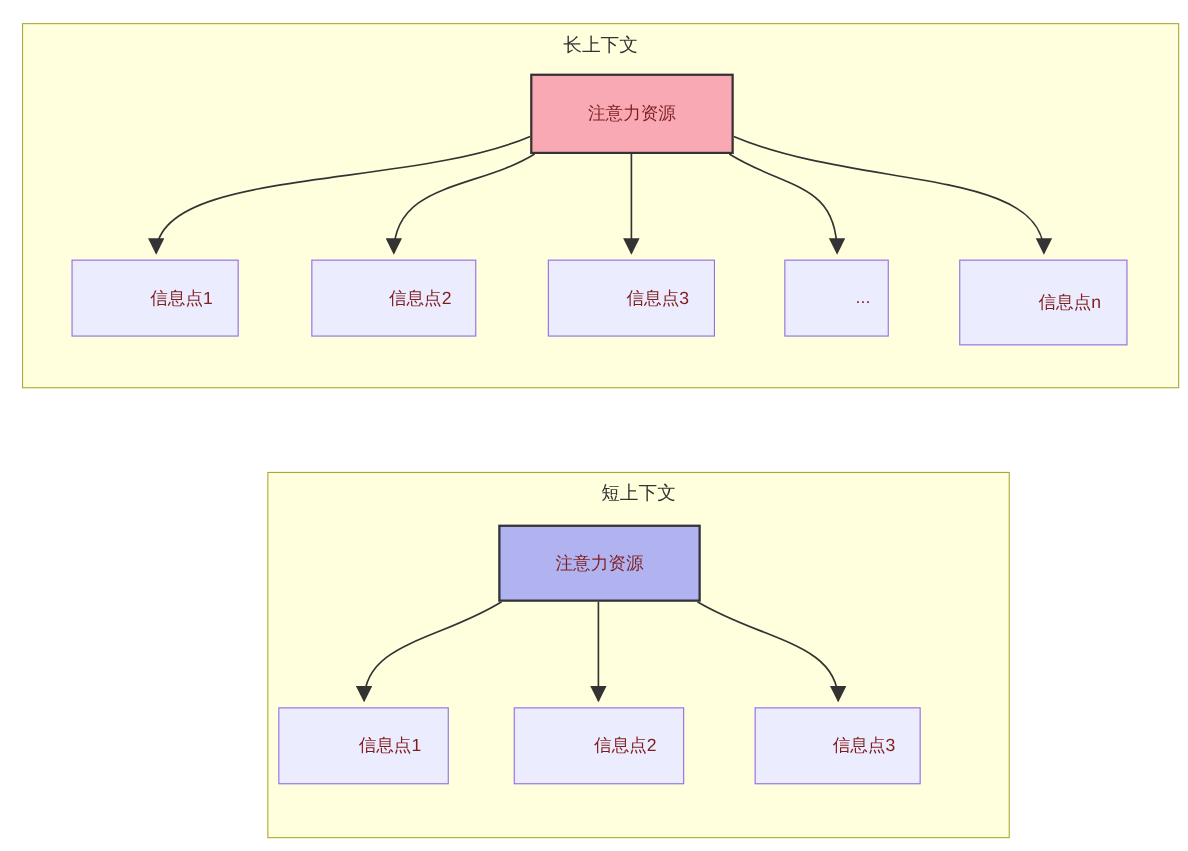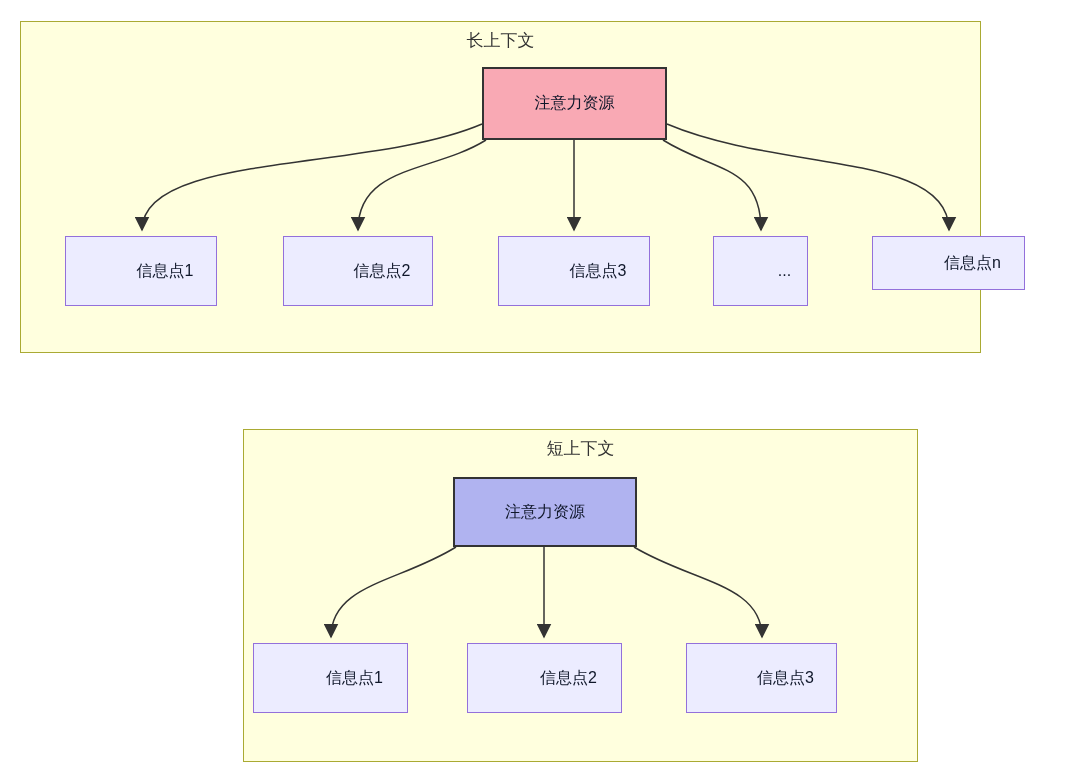--- a/index.html
+++ b/index.html
@@ -32,21 +32,21 @@
     font-weight: 400;
     color: #333333;
   }
   .node {
     position: absolute;
     box-sizing: border-box;
     display: flex;
     align-items: center;
     justify-content: center;
     font-size: 16px;
-    color: #0f172a;
+    color: #7f1d1d;
   }
   .attention {
     background: #f9a9b4;
     border: 2px solid #333333;
   }
   .attention-short {
     background: #b0b3f0;
     border: 2px solid #333333;
   }
   .info {
@@ -62,27 +62,27 @@
     height: 774px;
     pointer-events: none;
   }
   svg.edges path.edge {
     fill: none;
     stroke: #333333;
     stroke-width: 1.5;
   }
 
   
-  #lc-cluster   { left: 20px;  top: 21px;  width: 961px; height: 332px; }
+  #lc-cluster   { left: 20px;  top: 21px;  width: 1052px; height: 332px; }
   #lc-attention { left: 482px; top: 67px;  width: 185px;  height: 73px; }
   #lc-n1 { left: 65px;  top: 236px; width: 152px; height: 70px; }
   #lc-n2 { left: 283px; top: 236px; width: 150px; height: 70px; }
   #lc-n3 { left: 498px; top: 236px; width: 152px; height: 70px; }
   #lc-n4 { left: 713px; top: 236px; width: 95px;  height: 70px; }
-  #lc-n5 { left: 872px; top: 236px; width: 153px; height: 54px; text-align: center; }
+  #lc-n5 { left: 872px; top: 236px; width: 153px; height: 78px; text-align: center; }
 
   
   #sc-cluster   { left: 208px; top: 429px; width: 675px; height: 333px; margin-left: 35px; }
   #sc-attention { left: 453px; top: 477px; width: 184px; height: 70px; }
   #sc-n1 { left: 253px; top: 643px; width: 155px; height: 70px; }
   #sc-n2 { left: 467px; top: 643px; width: 155px; height: 70px; }
   #sc-n3 { left: 686px; top: 643px; width: 151px; height: 70px; }
 </style>
 </head>
 <body>

